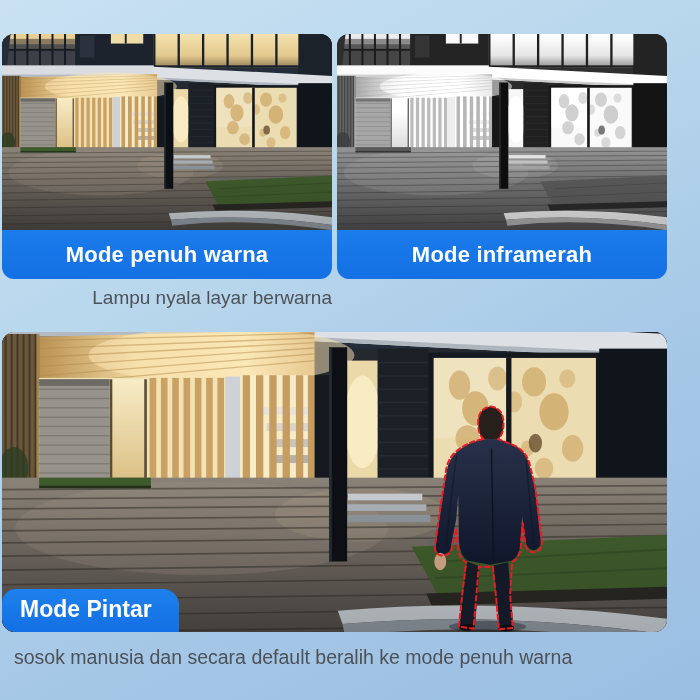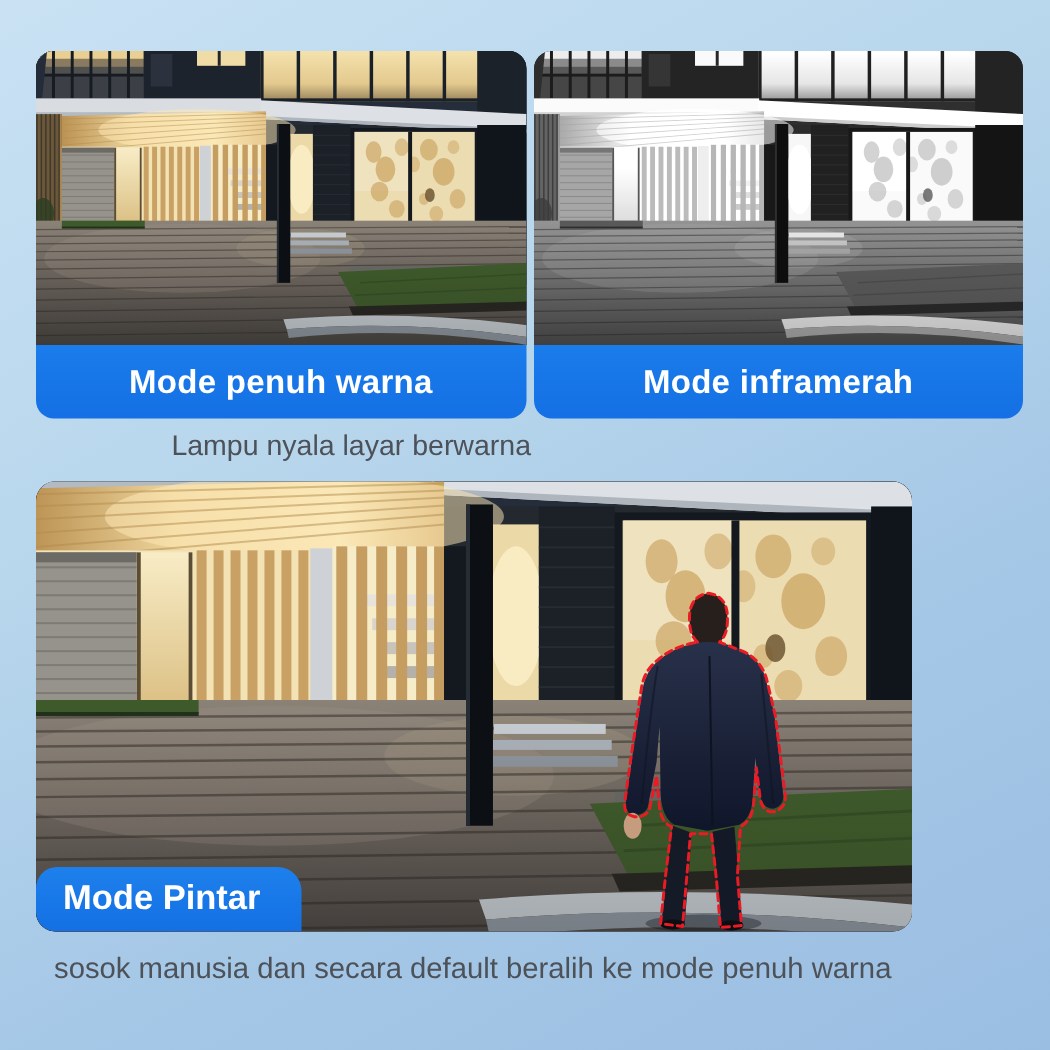--- a/index.html
+++ b/index.html
@@ -1,34 +1,34 @@
 <!DOCTYPE html>
 <html><head>
 <meta charset="utf-8">
 <style>
   html,body{margin:0;padding:0;}
   body{
     width:700px;height:700px;overflow:hidden;
     background:linear-gradient(152deg,#c9e1f3 0%,#b7d6ec 38%,#a6c8e7 66%,#9abee2 100%);
     font-family:"Liberation Sans",sans-serif;
   }
-  .wrap{padding:34px 18px 0 24px;}
+  .wrap{padding:34px 18px 0 2px;}
   .top-row{display:flex;gap:5px;}
   .panel{width:330px;}
   .panel-image{height:196px;border-radius:12px 12px 0 0;overflow:hidden;background:#20262e;}
   .panel-image svg{width:100%;height:100%;display:block;}
   .panel-image.infrared svg{filter:grayscale(1) brightness(1.12) contrast(1.03);}
   .panel-banner{
     height:49px;background:linear-gradient(180deg,#1b7ceb,#1470e4);
     border-radius:0 0 12px 12px;color:#fff;display:flex;align-items:center;justify-content:center;
     font-size:22px;font-weight:bold;letter-spacing:.2px;
   }
   .caption-row{display:flex;gap:5px;margin-top:8px;}
   .caption-row .cap{width:330px;text-align:right;color:#4d5158;font-size:19px;}
-  .big-panel{position:relative;margin-top:12px;width:584px;height:300px;border-radius:13px;overflow:hidden;background:#1c222a;}
+  .big-panel{position:relative;margin-top:23px;width:665px;height:300px;border-radius:13px;overflow:hidden;background:#1c222a;}
   .big-panel svg{width:100%;height:100%;display:block;}
   .smart-tag{
     position:absolute;left:0;bottom:0;
     background:linear-gradient(180deg,#1d80ec,#1470e4);
     color:#fff;font-size:23px;font-weight:bold;
     padding:7px 27px 9px 18px;border-radius:14px 16px 0 13px;
   }
   .bottom-caption{margin:13px 0 0 12px;color:#4d5158;font-size:19.5px;line-height:1.33;}
   .defs-holder{position:absolute;width:0;height:0;overflow:hidden;}
 </style>

